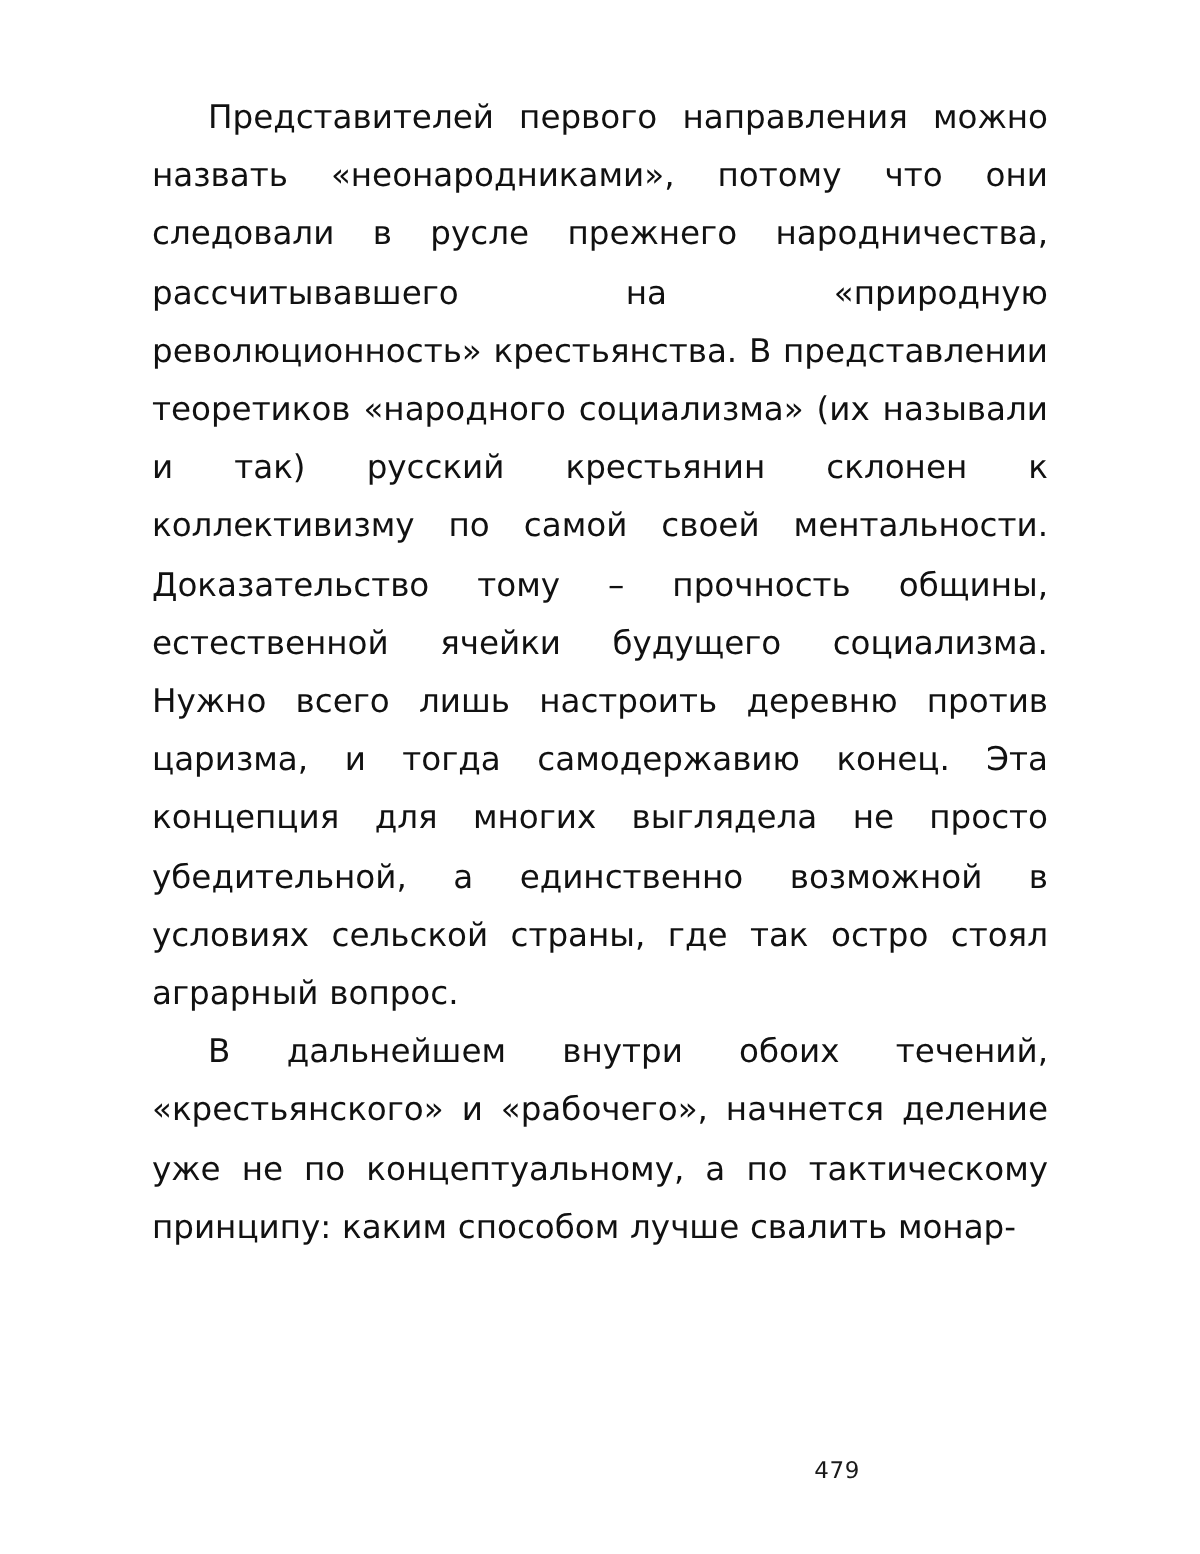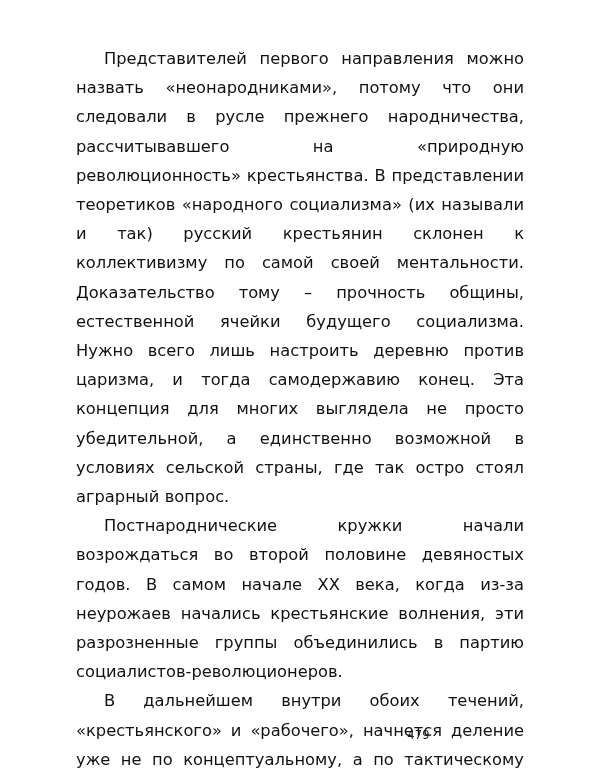--- a/index.html
+++ b/index.html
@@ -54,19 +54,18 @@
     text-align: center;
   }
 </style>
 </head>
 <body>
 
 <div class="page">
 
   <div class="text-column">
     <p class="para">Представителей первого направления можно назвать «неонародниками», потому что они следовали в русле прежнего народничества, рассчитывавшего на «природную революционность» крестьянства. В представлении теоретиков «народного социализма» (их называли и так) русский крестьянин склонен к коллективизму по самой своей ментальности. Доказательство тому – прочность общины, естественной ячейки будущего социализма. Нужно всего лишь настроить деревню против царизма, и тогда самодержавию конец. Эта концепция для многих выглядела не просто убедительной, а единственно возможной в условиях сельской страны, где так остро стоял аграрный вопрос.</p>
-    <p class="para">Постнароднические кружки начали возрождаться во второй половине девяностых годов. В самом начале XX века, когда из-за неурожаев начались крестьянские волнения, эти разрозненные группы объединились в партию социалистов-революционеров.</p>
     <p class="para">В дальнейшем внутри обоих течений, «крестьянского» и «рабочего», начнется деление уже не по концептуальному, а по тактическому принципу: каким способом лучше свалить монар-</p>
   </div>
 
   <div class="page-number">479</div>
 
 </div>
 
 </body></html>

